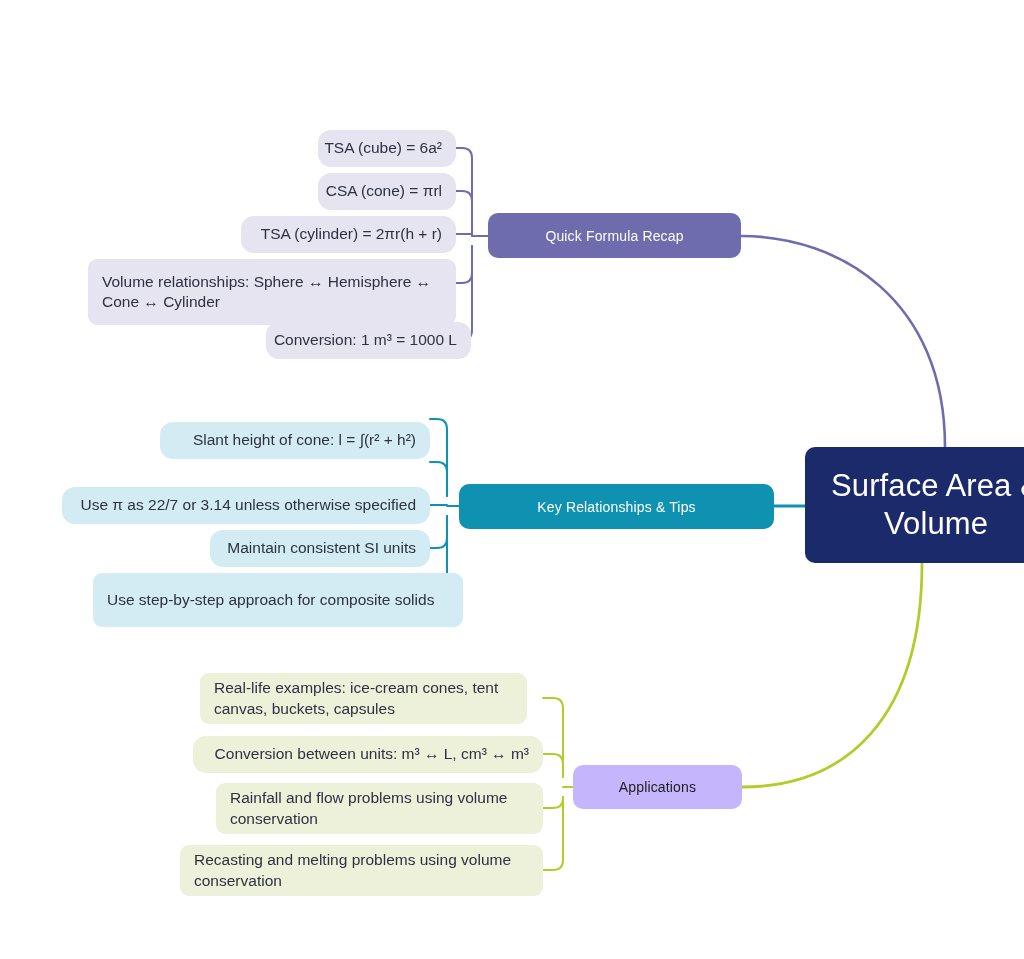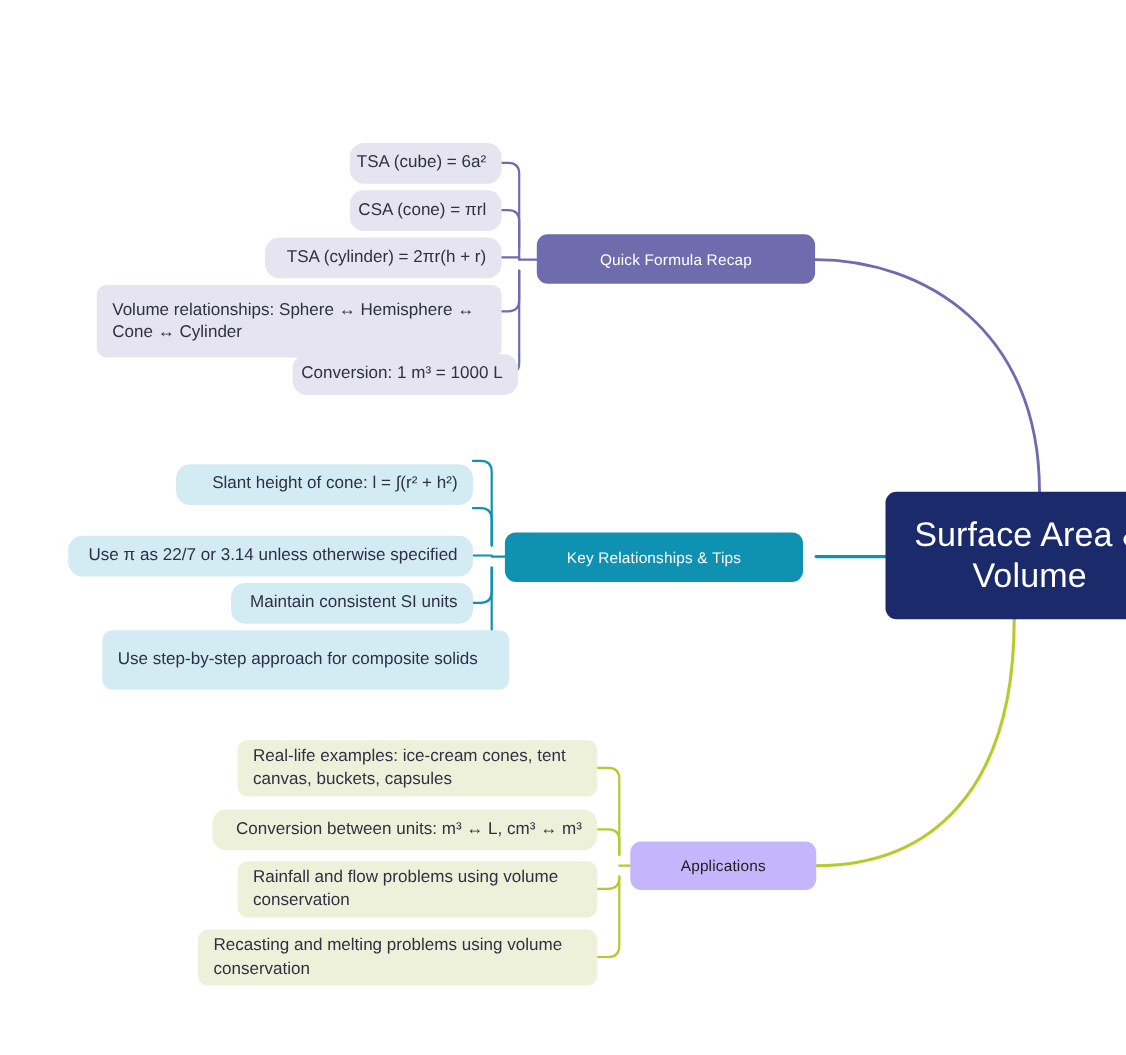--- a/index.html
+++ b/index.html
@@ -59,21 +59,21 @@
     left: 488px;
     top: 213px;
     width: 253px;
     height: 45px;
     background: #6e6cad;
     color: #ffffff;
   }
   .branch-teal {
     left: 459px;
     top: 484px;
-    width: 271px;
+    width: 315px;
     height: 45px;
     background: #0f91b1;
     color: #ffffff;
   }
   .branch-green {
     left: 573px;
     top: 765px;
     width: 169px;
     height: 44px;
     background: #c4b5fd;
@@ -196,21 +196,21 @@
   </div>
 
   <div class="node leaf leaf-teal leaf-left" style="left:93px; top:573px; width:370px; height:54px;">
     <span>Use step-by-step approach for composite solids</span>
   </div>
 
   <div class="node branch branch-green">
     <span>Applications</span>
   </div>
 
-  <div class="node leaf leaf-green leaf-left" style="left:216px; top:673px; width:327px; height:51px;">
+  <div class="node leaf leaf-green leaf-left" style="left:200px; top:673px; width:327px; height:51px;">
     <span>Real-life examples: ice-cream cones, tent canvas, buckets, capsules</span>
   </div>
 
   <div class="node leaf leaf-green leaf-right nowrap" style="left:193px; top:736px; width:350px; height:37px;">
     <span>Conversion between units: m³ ↔ L, cm³ ↔ m³</span>
   </div>
 
   <div class="node leaf leaf-green leaf-left" style="left:216px; top:783px; width:327px; height:51px;">
     <span>Rainfall and flow problems using volume conservation</span>
   </div>

